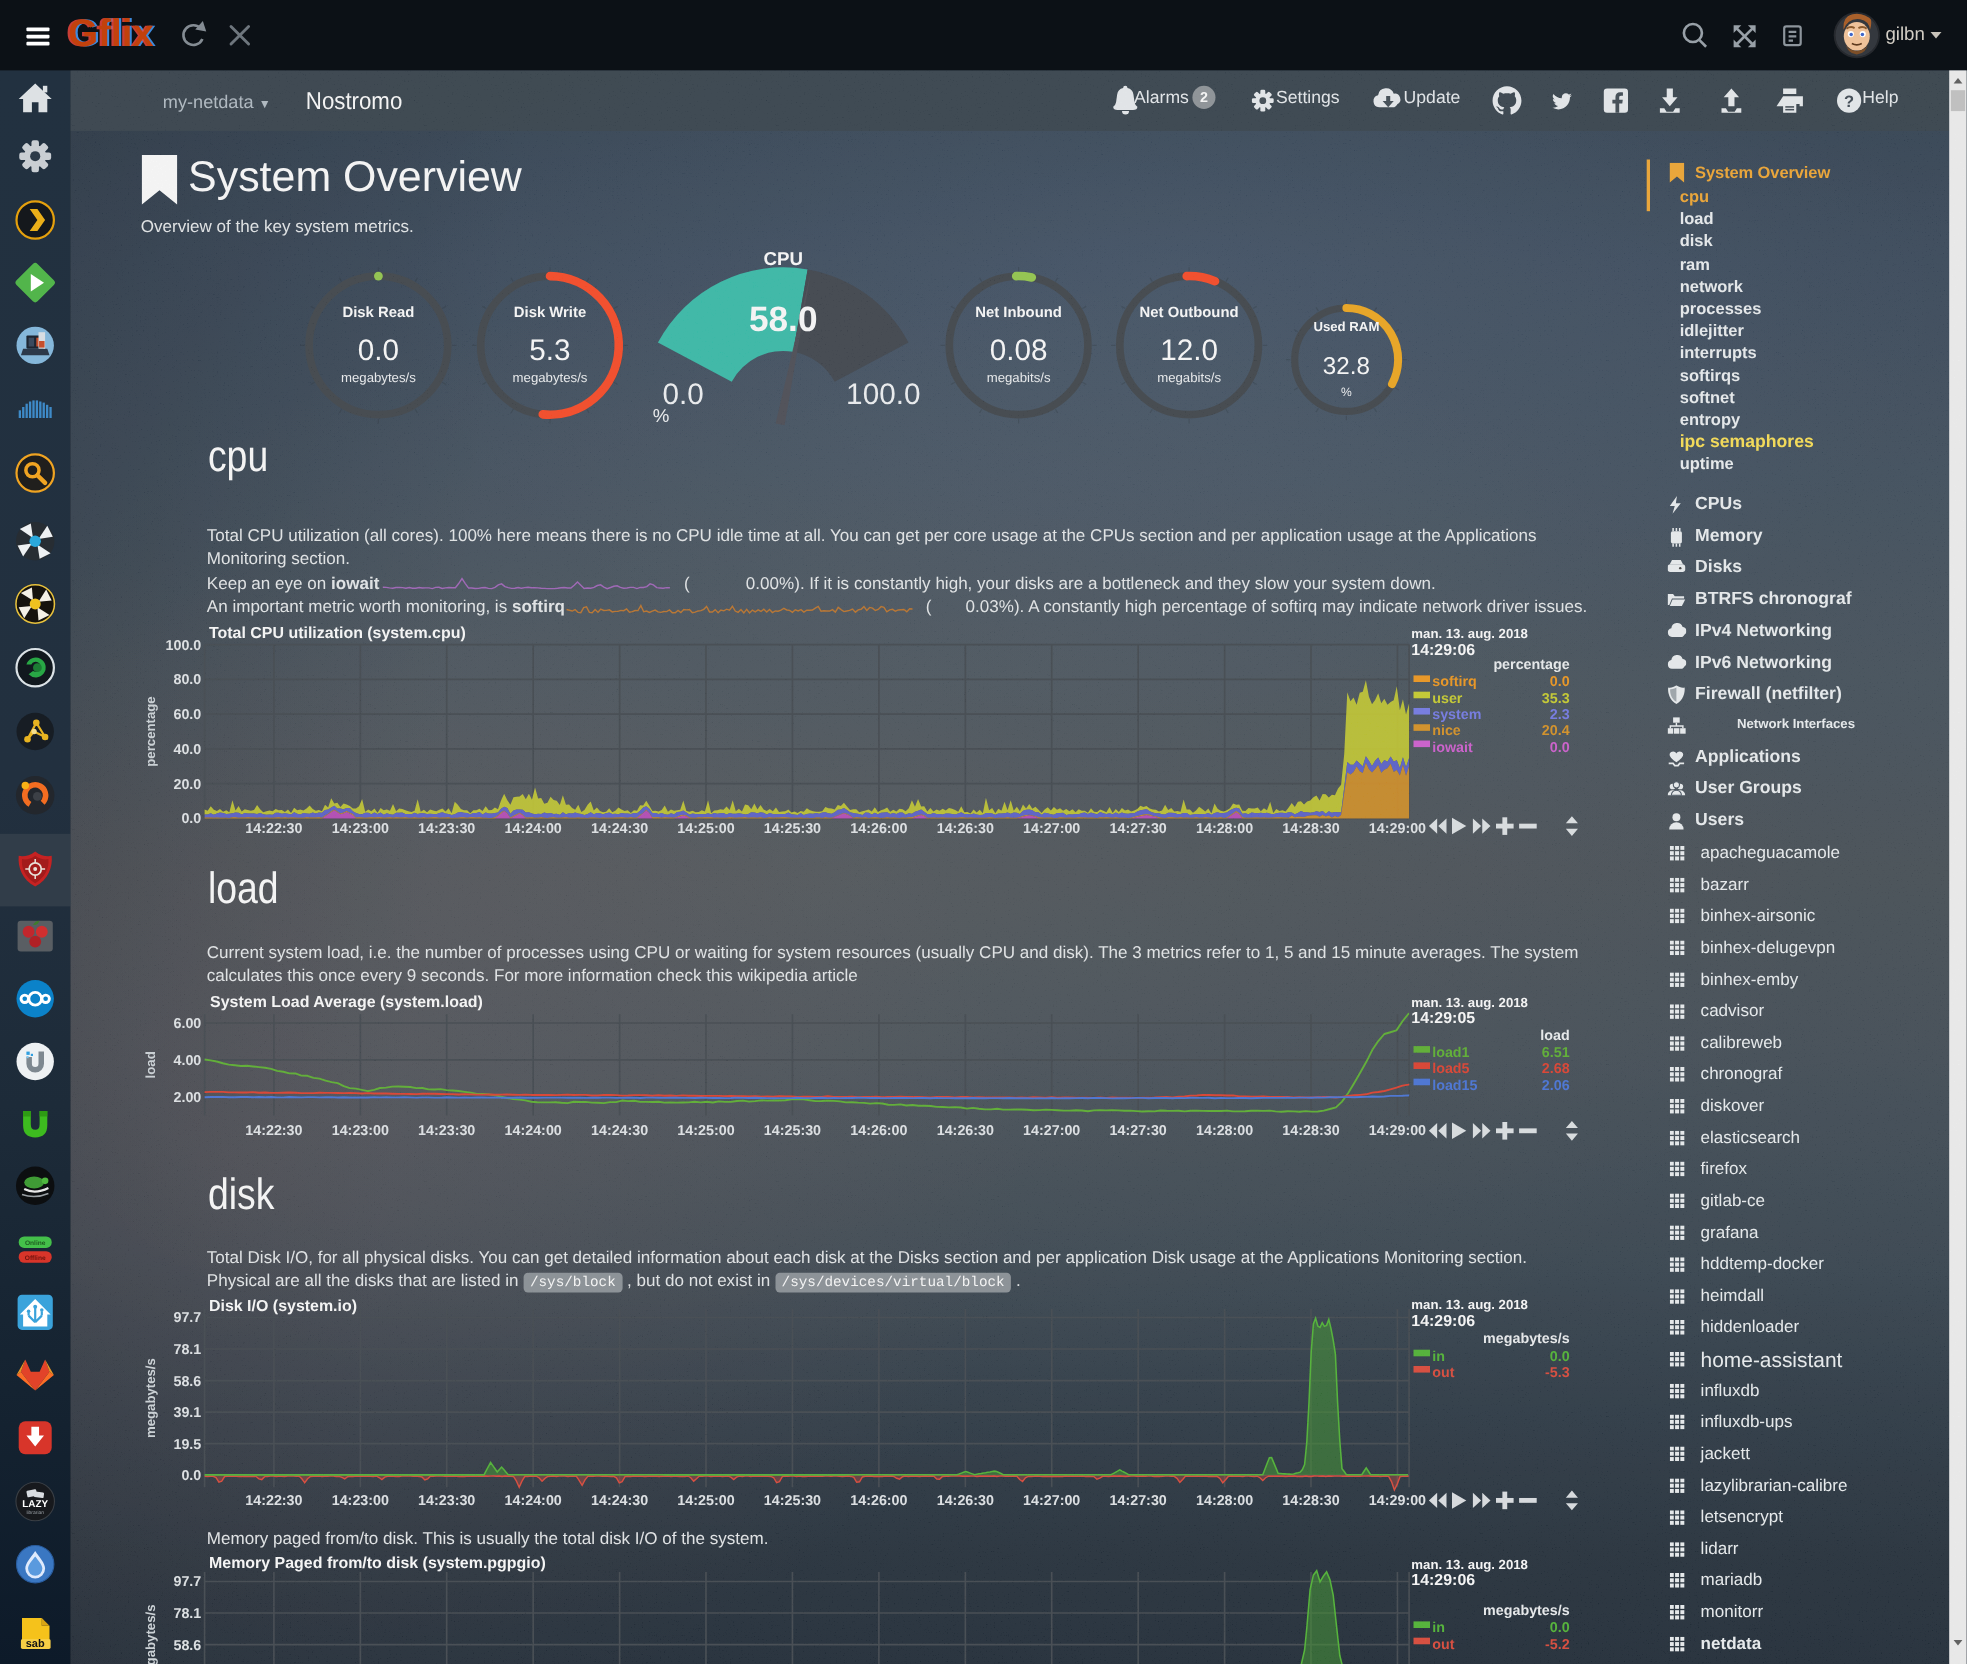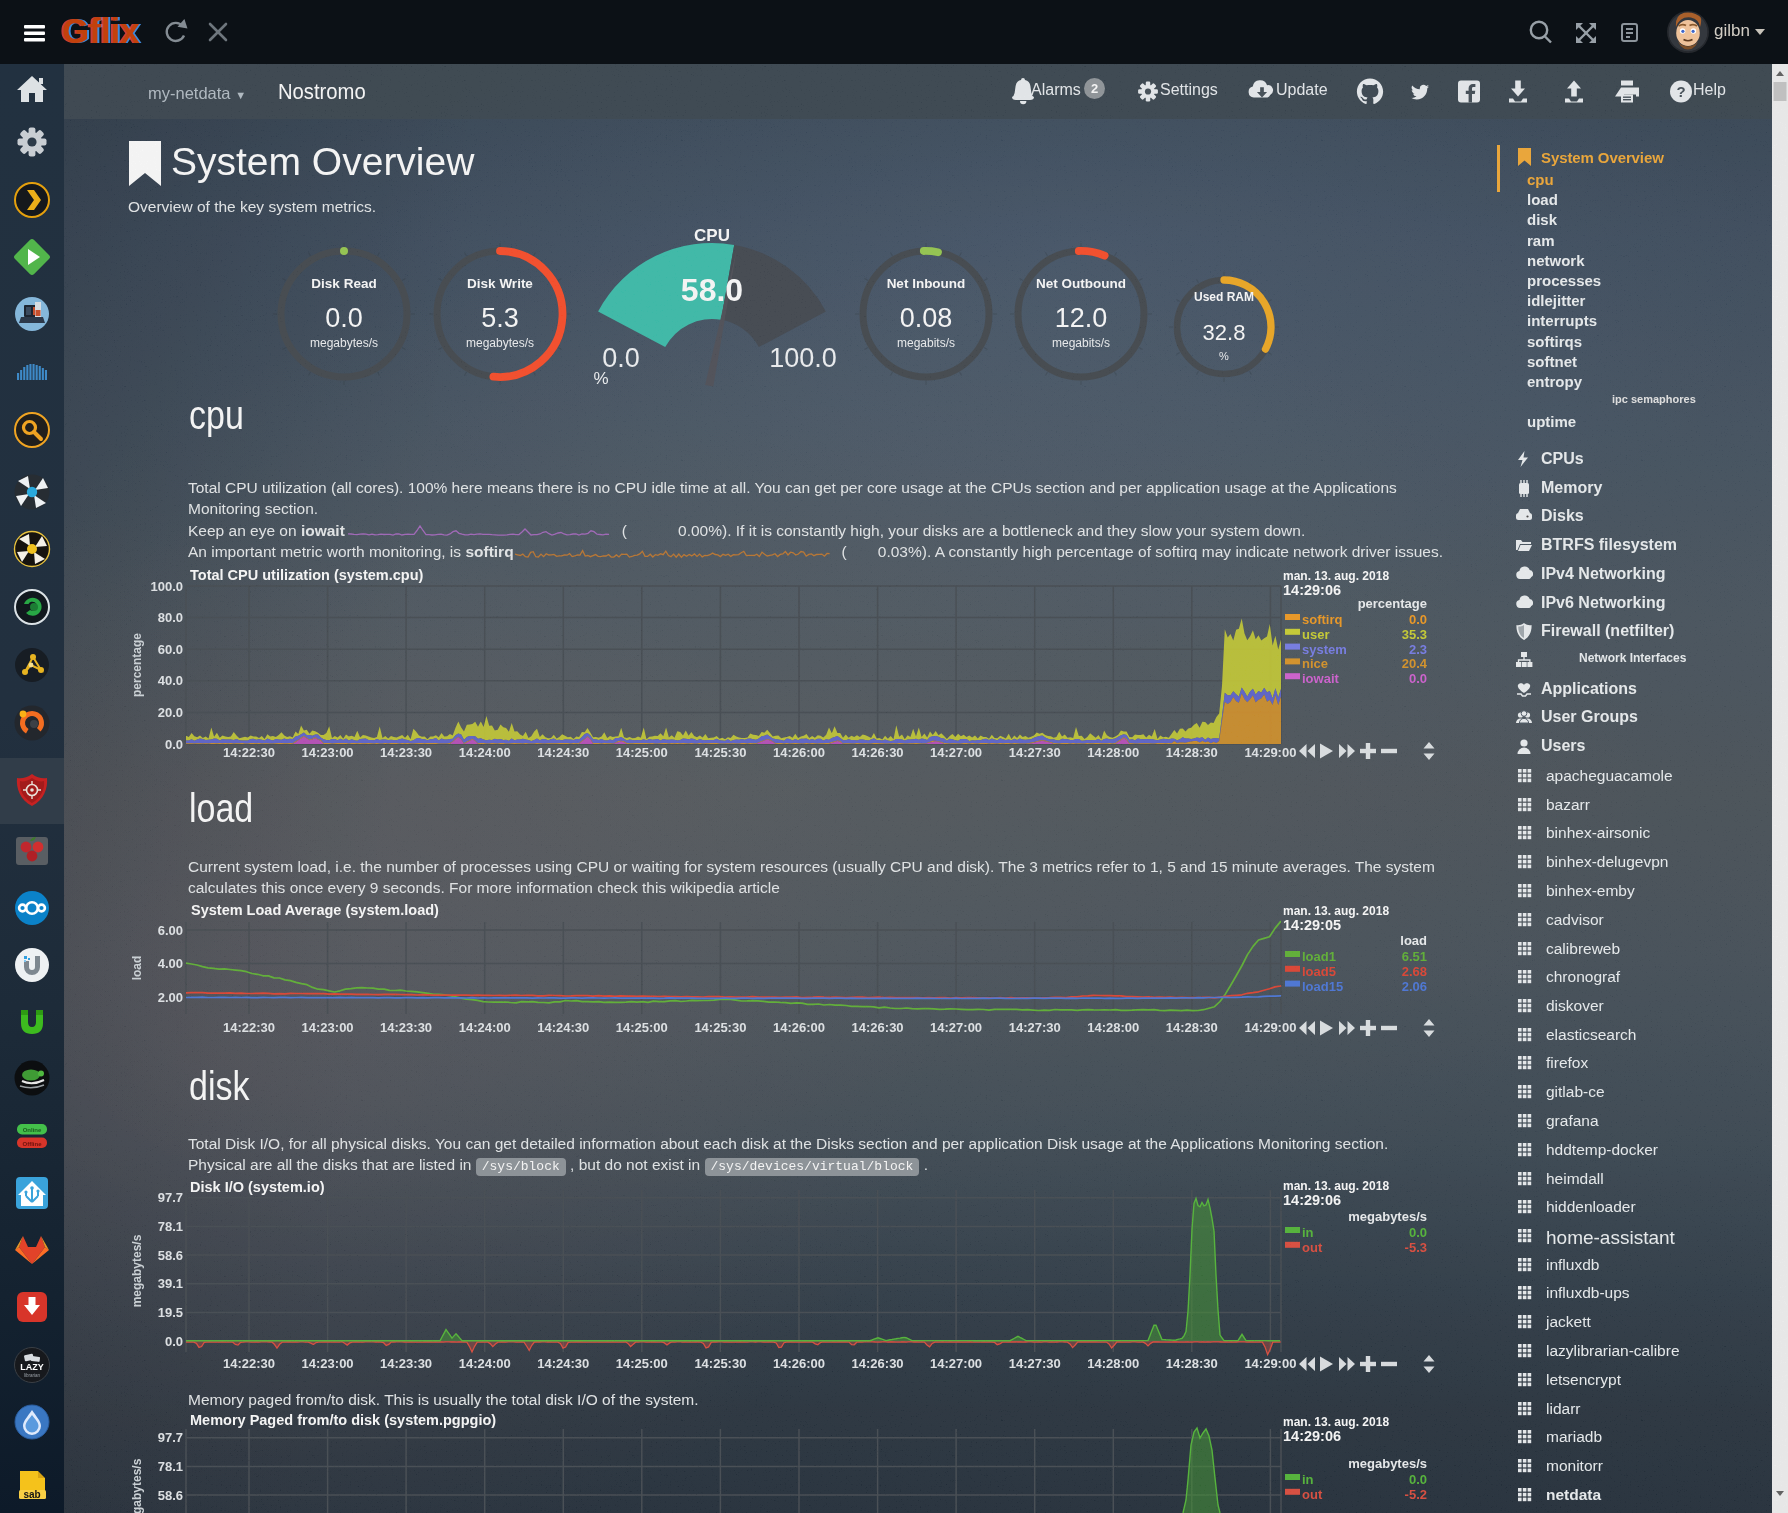--- a/index.html
+++ b/index.html
@@ -689,21 +689,21 @@
 <div class="menuitem" style="left:1527px;top:191.2px;font-size:15px;color:#edf1f3">load</div>
 <div class="menuitem" style="left:1527px;top:211.39999999999998px;font-size:15px;color:#edf1f3">disk</div>
 <div class="menuitem" style="left:1527px;top:231.59999999999997px;font-size:15px;color:#edf1f3">ram</div>
 <div class="menuitem" style="left:1527px;top:251.79999999999995px;font-size:15px;color:#edf1f3">network</div>
 <div class="menuitem" style="left:1527px;top:271.99999999999994px;font-size:15px;color:#edf1f3">processes</div>
 <div class="menuitem" style="left:1527px;top:292.19999999999993px;font-size:15px;color:#edf1f3">idlejitter</div>
 <div class="menuitem" style="left:1527px;top:312.3999999999999px;font-size:15px;color:#edf1f3">interrupts</div>
 <div class="menuitem" style="left:1527px;top:332.5999999999999px;font-size:15px;color:#edf1f3">softirqs</div>
 <div class="menuitem" style="left:1527px;top:352.7999999999999px;font-size:15px;color:#edf1f3">softnet</div>
 <div class="menuitem" style="left:1527px;top:372.9999999999999px;font-size:15px;color:#edf1f3">entropy</div>
-<div class="menuitem" style="left:1612px;top:393.1999999999999px;font-size:11px;color:#e5e5e5">ipc semaphores</div>
+<div class="menuitem" style="left:1527px;top:393.1999999999999px;font-size:16px;color:#fde047">ipc semaphores</div>
 <div class="menuitem" style="left:1527px;top:413.39999999999986px;font-size:15px;color:#edf1f3">uptime</div>
 <div class="abs" style="left:1516px;top:451px">
     <svg width="17" height="18">
       <path d="M8.5 0 L2 9 L6.5 9 L4.5 16 L12 6.5 L7.5 6.5 Z" fill="#edf1f3"></path>
     </svg>
   </div>
 <div class="menuitem" style="left:1541px;top:450px;font-size:16px">CPUs</div>
 <div class="abs" style="left:1516px;top:480px">
     <svg width="17" height="18">
       <rect x="3" y="3" width="10" height="11" rx="1.5" fill="#edf1f3"></rect>
@@ -725,21 +725,21 @@
       <circle cx="11.5" cy="8.5" r="1.1" fill="#333"></circle>
     </svg>
   </div>
 <div class="menuitem" style="left:1541px;top:507px;font-size:16px">Disks</div>
 <div class="abs" style="left:1516px;top:537px">
     <svg width="17" height="18">
       <path d="M0 3 h5 l1.5 2 H15 v2 H4 L1.5 13 H0 Z" fill="#edf1f3"></path>
       <path d="M4.5 8 H16 L13 14 H2 Z" fill="#edf1f3"></path>
     </svg>
   </div>
-<div class="menuitem" style="left:1541px;top:536px;font-size:16px">BTRFS filesystem</div>
+<div class="menuitem" style="left:1541px;top:536px;font-size:16px">BTRFS chronograf</div>
 <div class="abs" style="left:1516px;top:566px">
     <svg width="17" height="18">
       <path d="M4 13 a4 4 0 0 1 -0.6 -7.9 a5.3 5.3 0 0 1 10.3 -1 a3.7 3.7 0 0 1 1.6 6.9 a4 4 0 0 1 -2 2 Z" fill="#edf1f3"></path>
     </svg>
   </div>
 <div class="menuitem" style="left:1541px;top:565px;font-size:16px">IPv4 Networking</div>
 <div class="abs" style="left:1516px;top:595px">
     <svg width="17" height="18">
       <path d="M4 13 a4 4 0 0 1 -0.6 -7.9 a5.3 5.3 0 0 1 10.3 -1 a3.7 3.7 0 0 1 1.6 6.9 a4 4 0 0 1 -2 2 Z" fill="#edf1f3"></path>
     </svg>

